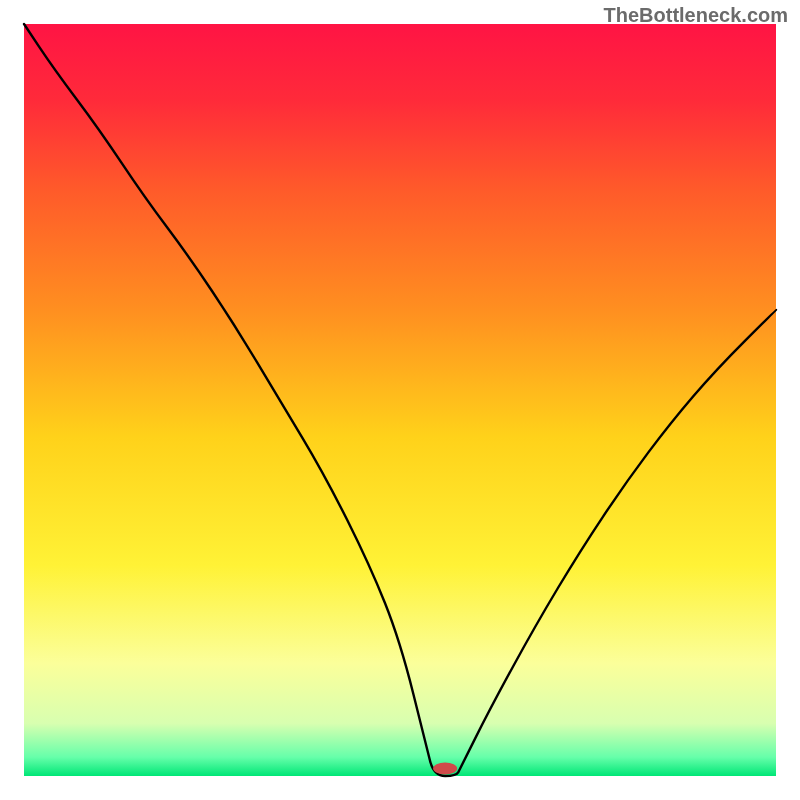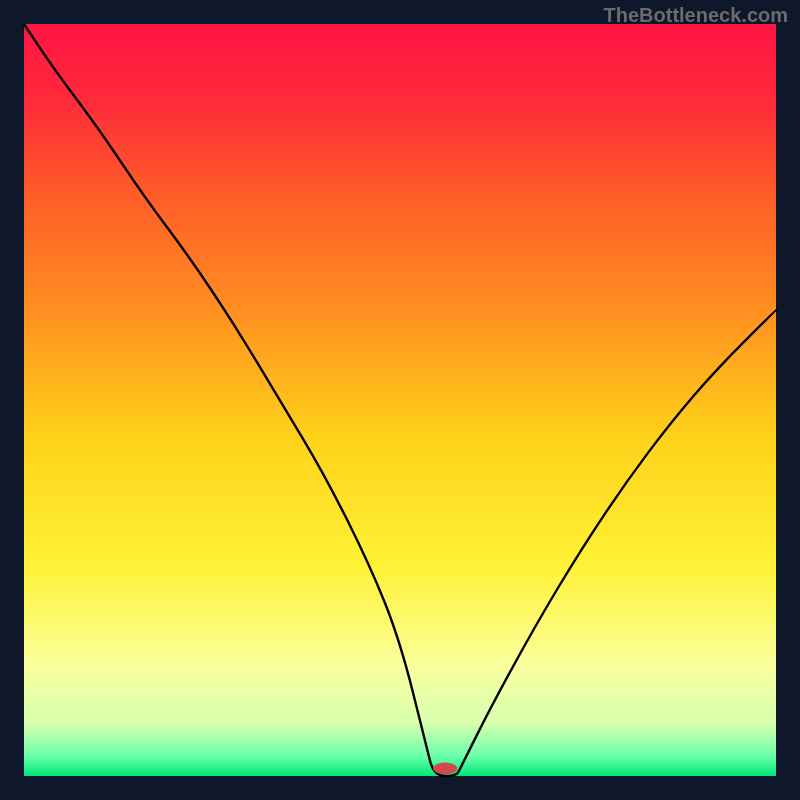--- a/index.html
+++ b/index.html
@@ -7,21 +7,21 @@
     padding: 0;
     width: 800px;
     height: 800px;
     background: #000;
     overflow: hidden;
   }
   .container {
     position: relative;
     width: 800px;
     height: 800px;
-    background: #0f172a;
+    background: #ffffff;
   }
   svg {
     display: block;
   }
   .watermark {
     position: absolute;
     top: 4px;
     right: 12px;
     font-family: Arial, Helvetica, sans-serif;
     font-size: 20px;

